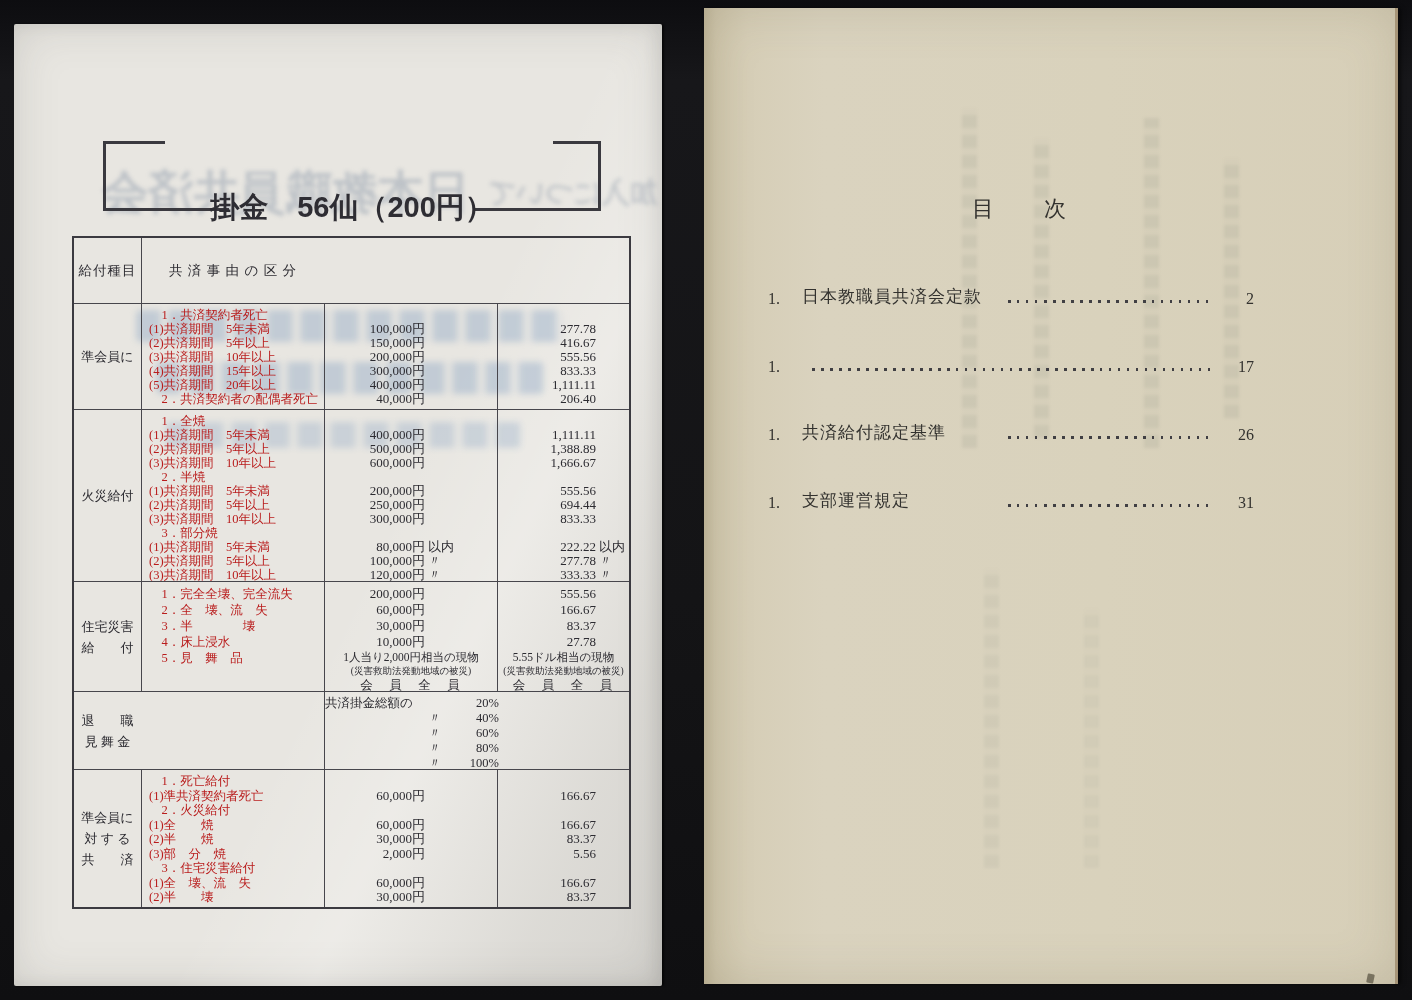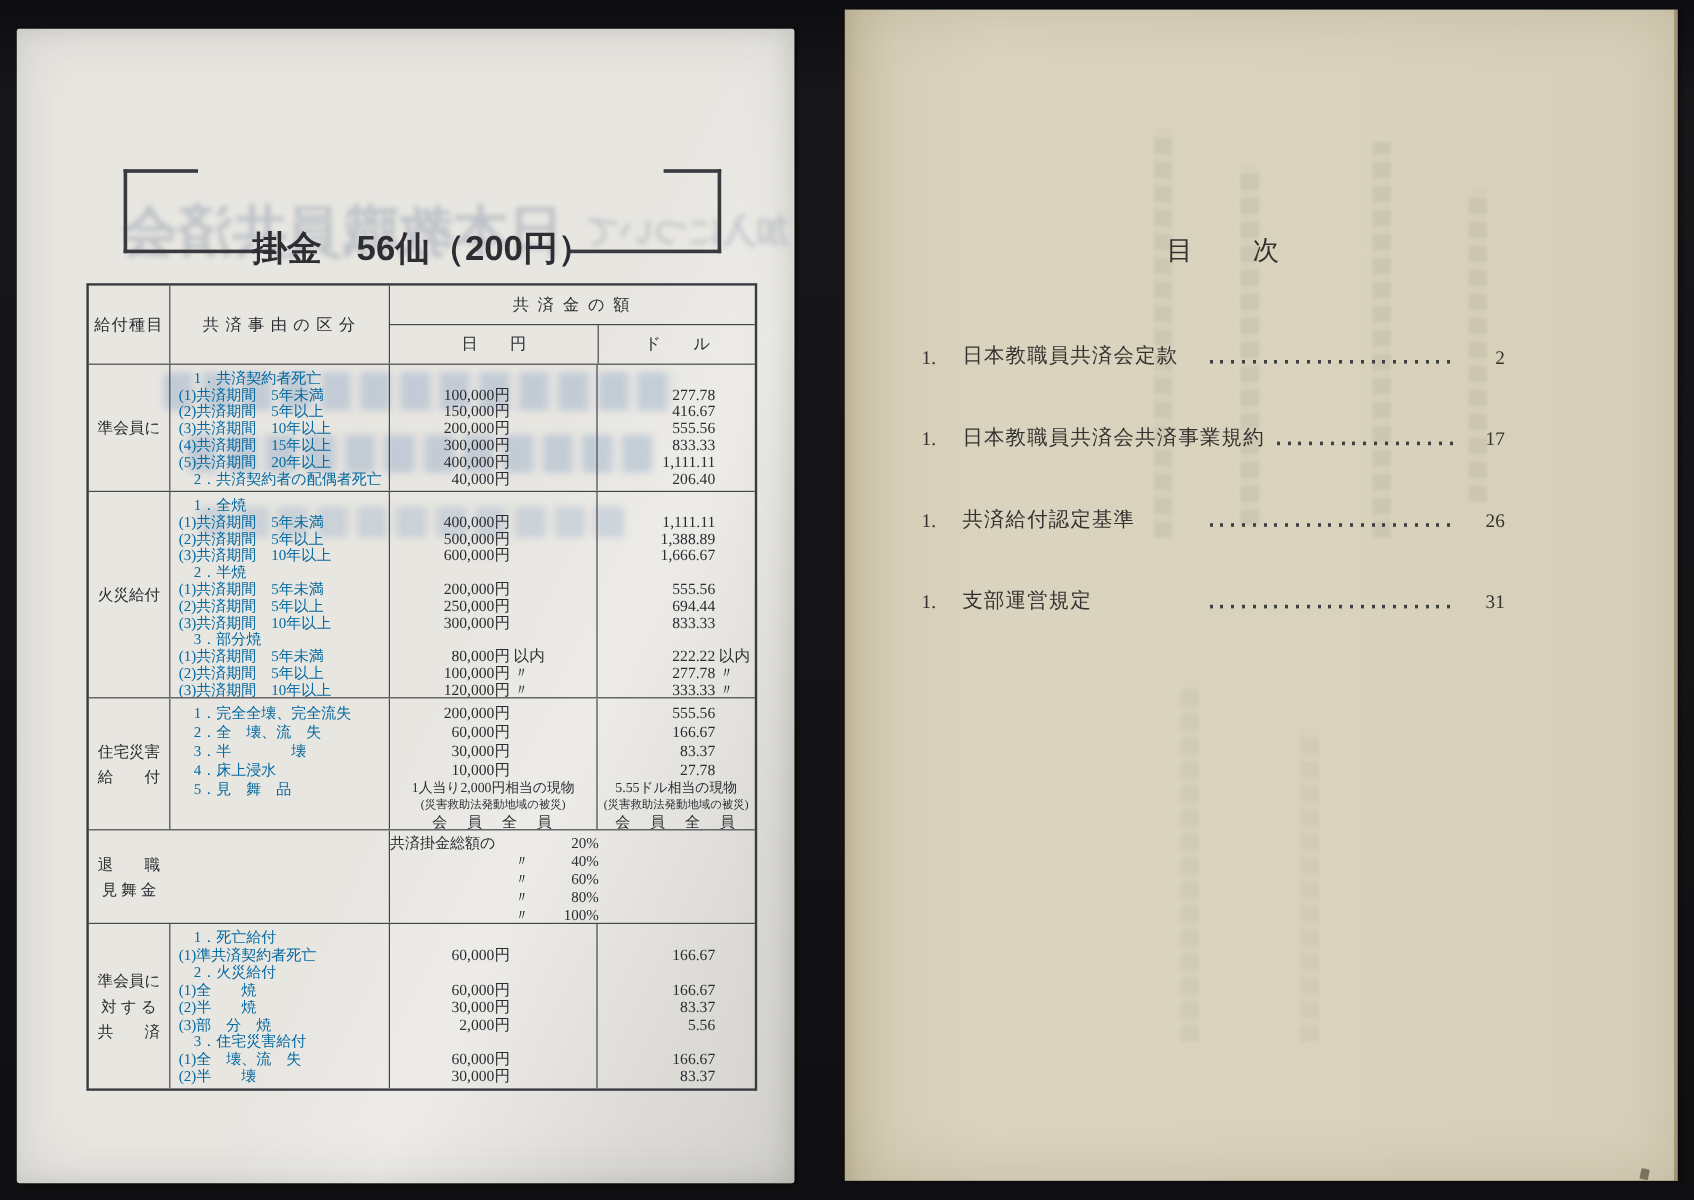--- a/index.html
+++ b/index.html
@@ -70,21 +70,21 @@
   .amount-bottom{flex:1;display:grid;grid-template-columns:173px 132px;}
   .yen-h,.dol-h{display:flex;align-items:center;justify-content:center;font-size:13.5px;}
   .dol-h{border-left:1.5px solid #47464c;}
   .sec{display:grid;grid-template-columns:67px 183px 173px 132px;border-bottom:1.5px solid #47464c;box-sizing:border-box;overflow:hidden;}
   .sec:last-child{border-bottom:none;}
   .cell{box-sizing:border-box;padding-top:4px;overflow:hidden;}
   .cell.b{border-left:1.5px solid #47464c;}
   .cat{display:flex;flex-direction:column;justify-content:center;align-items:center;padding-top:0;}
   .cat-line{font-size:13px;line-height:21px;white-space:pre;color:#2c2b31;}
   .desc{padding-left:7px;}
-  .desc-line{white-space:pre;font-size:12.5px;color:#0369a1;}
+  .desc-line{white-space:pre;font-size:12.5px;color:#b91c1c;}
   .val-line{display:flex;justify-content:flex-end;font-size:13px;white-space:pre;}
   .val-line.yen{padding-right:8px;}
   .val-line.dol{padding-right:5px;}
   .val-line .suf{text-align:left;padding-left:3px;box-sizing:border-box;}
   .yen .suf{width:64px;}
   .dol .suf{width:28px;}
   .val-line.note{justify-content:center;font-size:11.5px;height:15px;line-height:15px;padding-right:0;}
   .val-line.notesm{justify-content:center;font-size:9.5px;height:12px;line-height:12px;padding-right:0;}
   .val-line.members{justify-content:center;font-size:12.5px;height:16px;line-height:16px;letter-spacing:2px;padding-right:0;}
   .spanned{grid-column:3 / 5;padding-right:130px;}
@@ -134,27 +134,20 @@
     <div class="tb-seg tb-top-r"></div>
     <div class="tb-seg tb-bot-l"></div>
     <div class="tb-seg tb-bot-r"></div>
     <div class="tb-sub">掛金　56仙（200円）</div>
   </div>
 
   <div class="benefits-table">
     <div class="thead">
       <div class="th">給付種目</div>
       <div class="th th-cause">共 済 事 由 の 区 分</div>
-      <div class="amount-cell">
-        <div class="amount-top">共 済 金 の 額</div>
-        <div class="amount-bottom">
-          <div class="yen-h">日　　円</div>
-          <div class="dol-h">ド　　ル</div>
-        </div>
-      </div>
     </div>
     <div id="tbody">
         <div class="sec" style="height: 106px;">
           <div class="cell cat">
             <div class="cat-line">準会員に</div>
           </div>
           <div class="cell b desc">
             <div class="desc-line" style="line-height: 14px; height: 14px;">　1．共済契約者死亡</div>
             <div class="desc-line" style="line-height: 14px; height: 14px;">(1)共済期間　5年未満</div>
             <div class="desc-line" style="line-height: 14px; height: 14px;">(2)共済期間　5年以上</div>
@@ -330,21 +323,20 @@
 
   <div class="toc-list">
     <div class="toc-item">
       <span class="toc-num">1.</span>
       <span class="toc-title">日本教職員共済会定款</span>
       <span class="toc-dots"></span>
       <span class="toc-page">2</span>
     </div>
     <div class="toc-item">
       <span class="toc-num">1.</span>
-      <span class="toc-title">日本教職員共済会共済事業規約</span>
       <span class="toc-dots"></span>
       <span class="toc-page">17</span>
     </div>
     <div class="toc-item">
       <span class="toc-num">1.</span>
       <span class="toc-title">共済給付認定基準</span>
       <span class="toc-dots"></span>
       <span class="toc-page">26</span>
     </div>
     <div class="toc-item">

